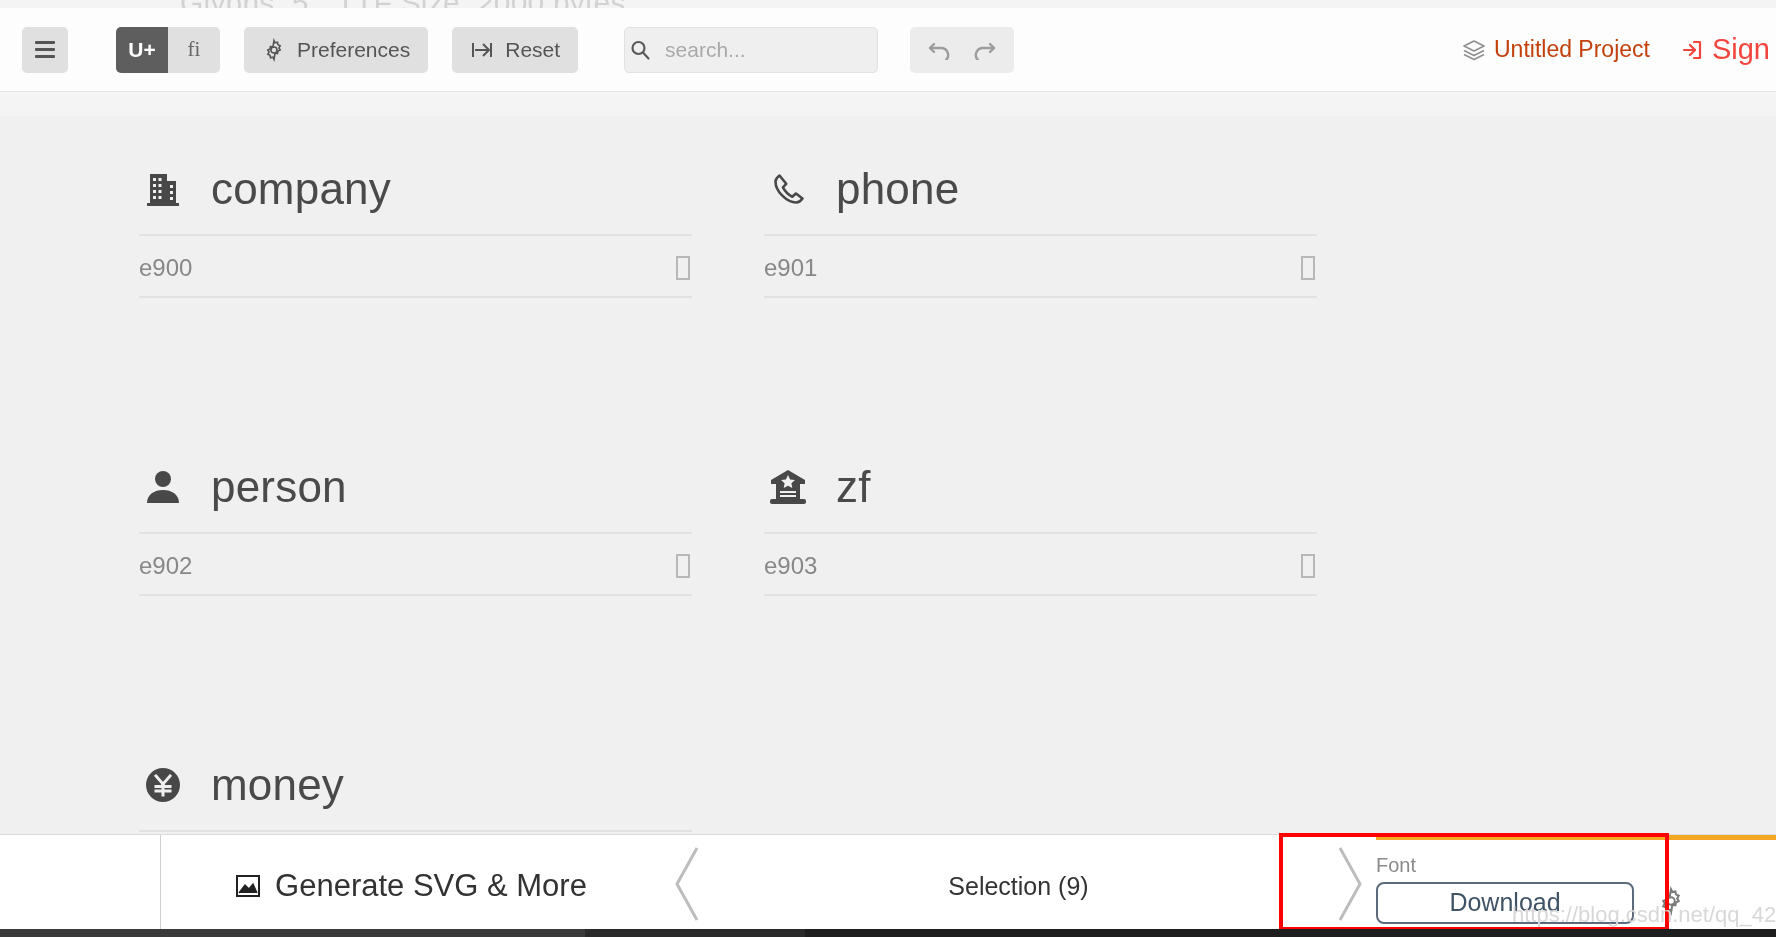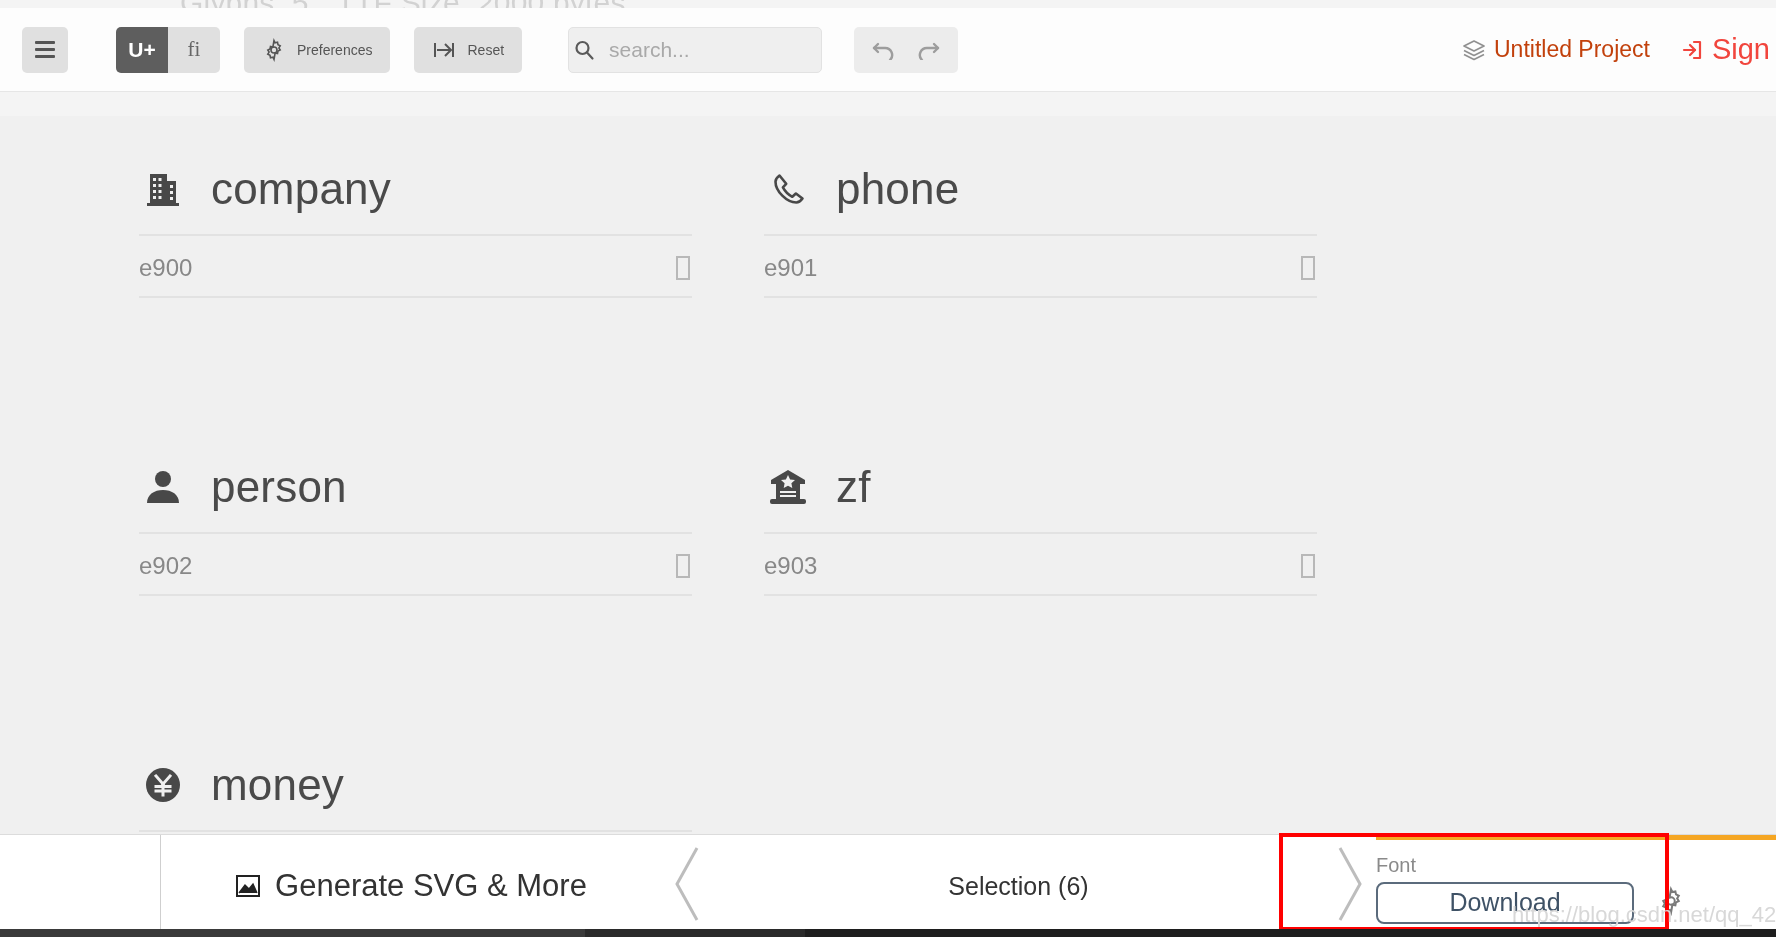--- a/index.html
+++ b/index.html
@@ -77,21 +77,21 @@
     padding-right: 6px;
     flex: 0 0 auto;
   }
 
   .btn {
     background: #e0e0e0;
     border: none;
     border-radius: 5px;
     color: #555;
     font-family: "Liberation Sans", sans-serif;
-    font-size: 14px;
+    font-size: 21px;
     height: 46px;
     display: inline-flex;
     align-items: center;
     justify-content: center;
     cursor: pointer;
     padding: 0 18px;
     box-sizing: border-box;
   }
 
   .hamburger-btn {
@@ -653,21 +653,21 @@
 
   <div class="chev">
     <span>
       <svg width="34" height="80" viewBox="0 0 34 80" fill="none" stroke="#bdbdbd" stroke-width="3">
         <polyline points="27,4 7,40 27,76"></polyline>
       </svg>
     </span>
   </div>
 
   <div class="bb-selection">
-    <span>Selection (6)</span>
+    <span>Selection (9)</span>
   </div>
 
   <div class="chev">
     <span>
       <svg width="34" height="80" viewBox="0 0 34 80" fill="none" stroke="#bdbdbd" stroke-width="3">
         <polyline points="7,4 27,40 7,76"></polyline>
       </svg>
     </span>
   </div>
 

